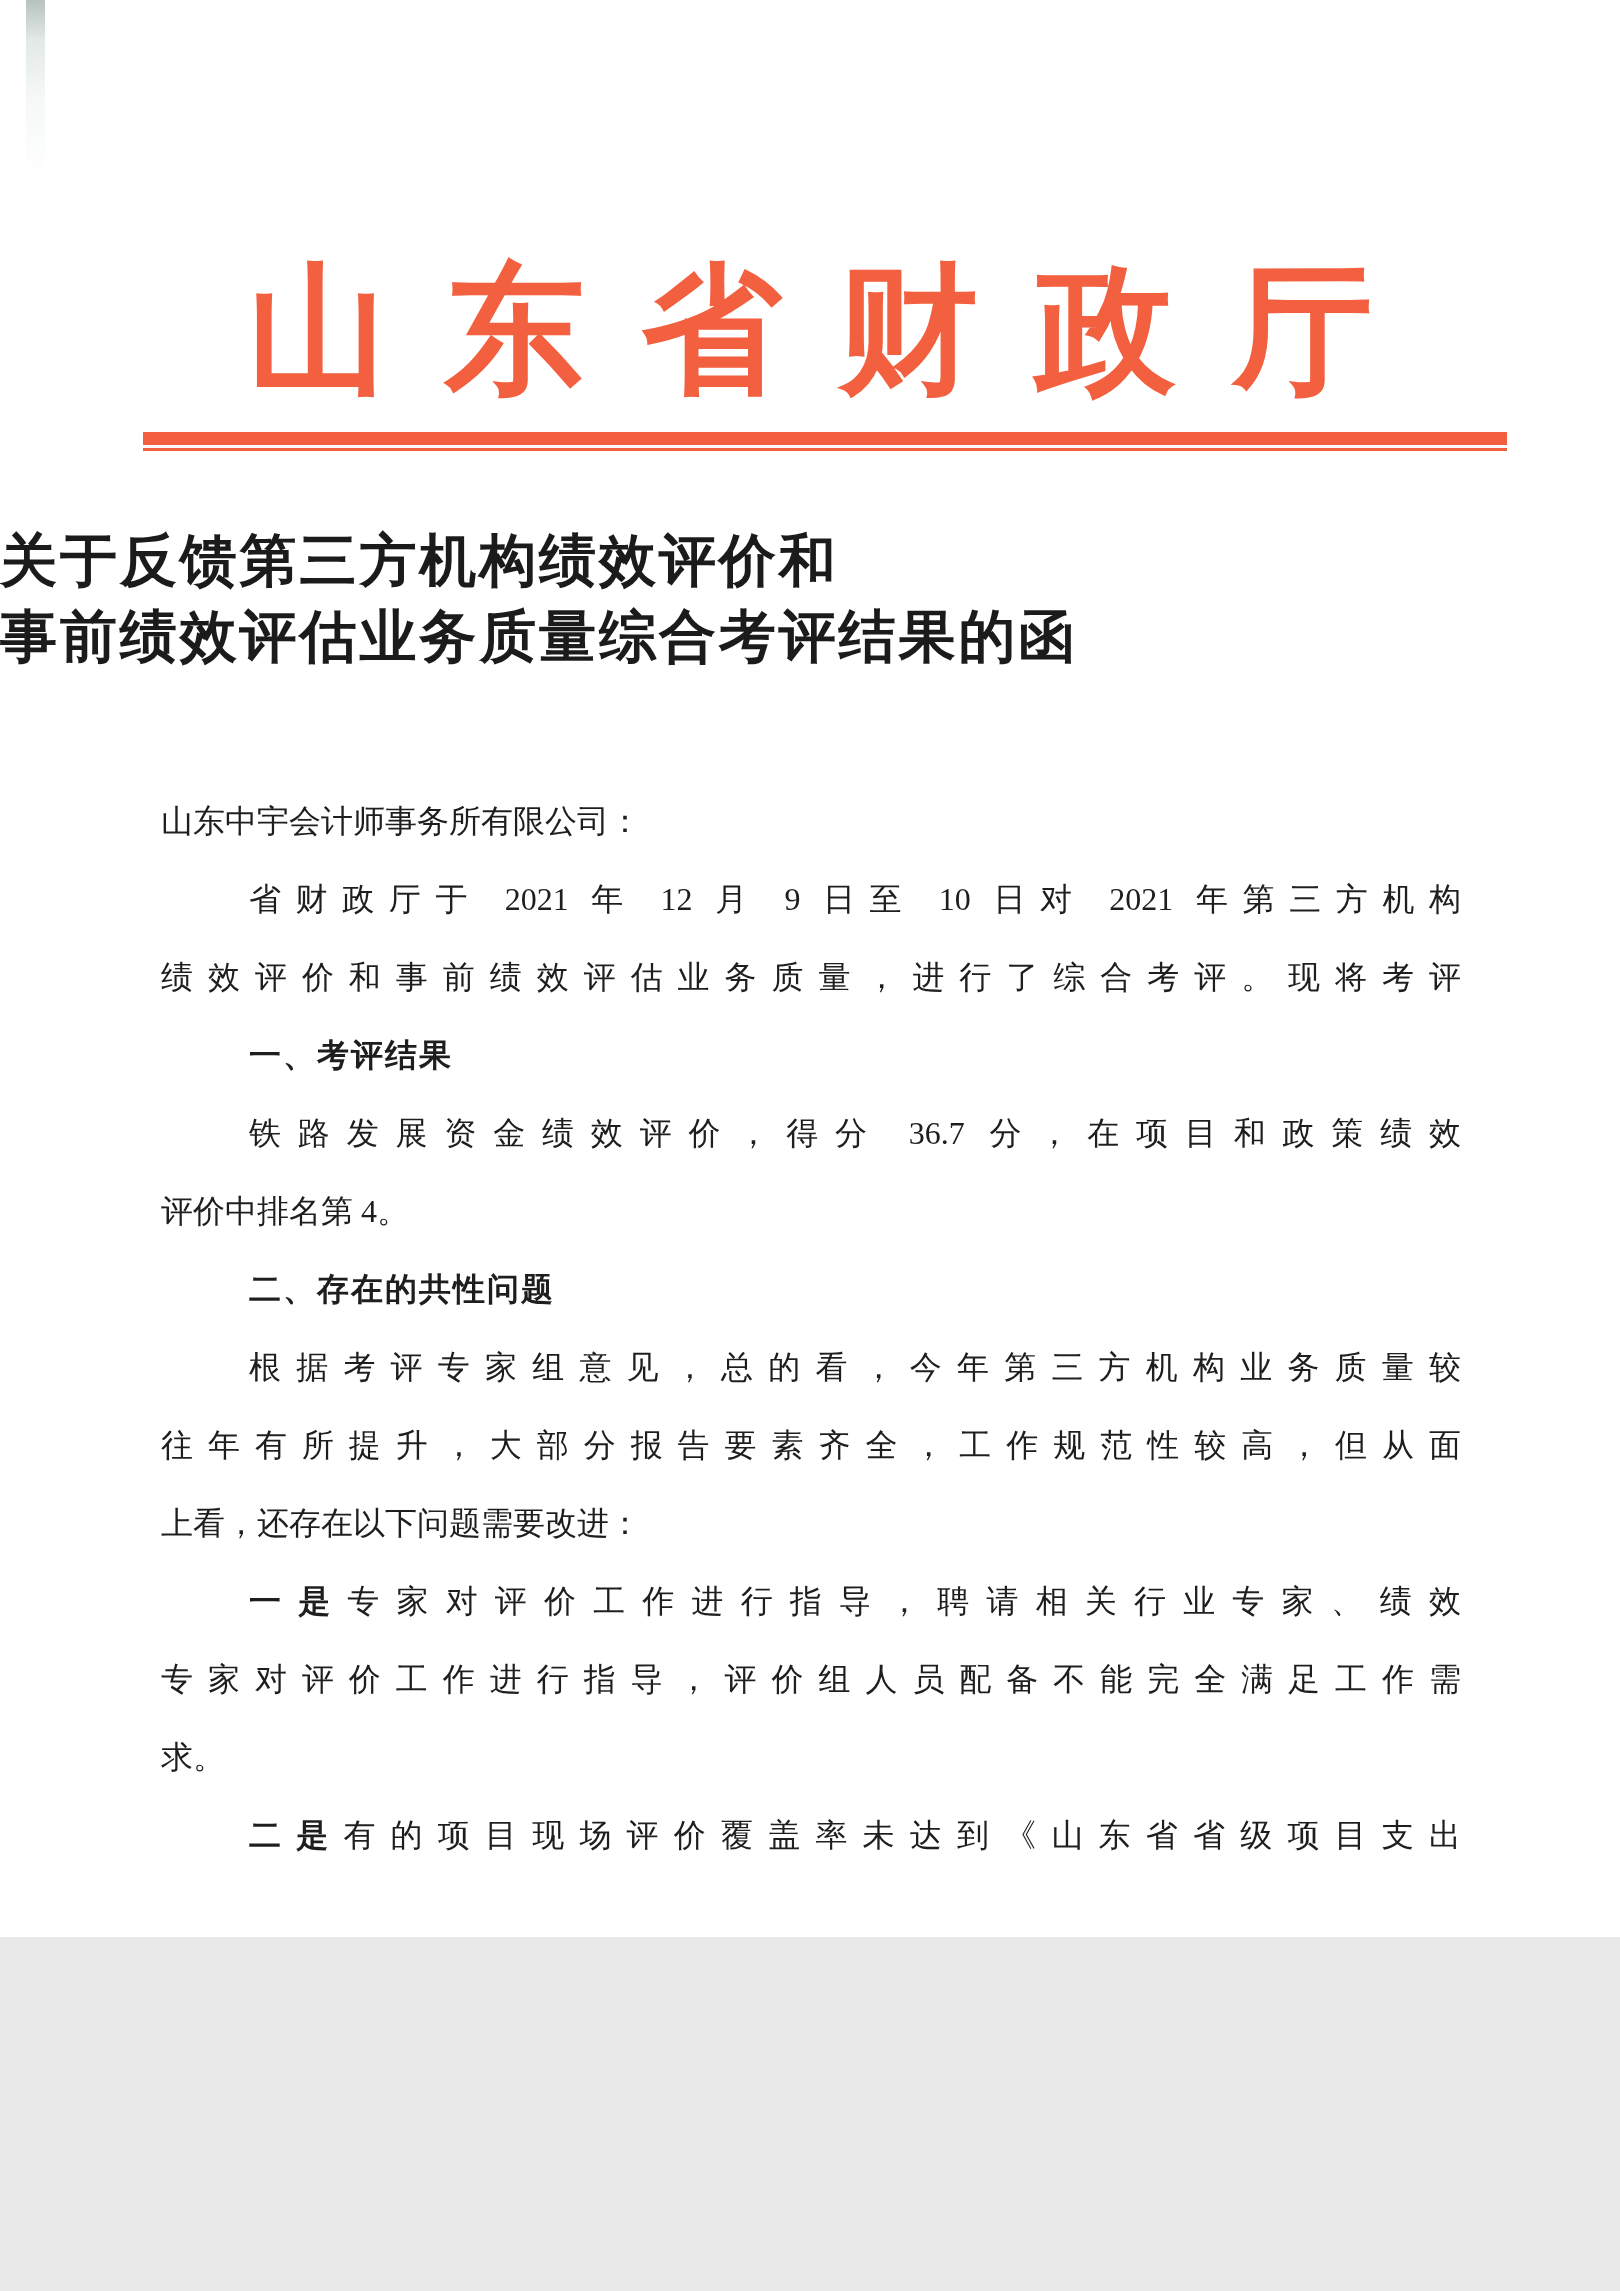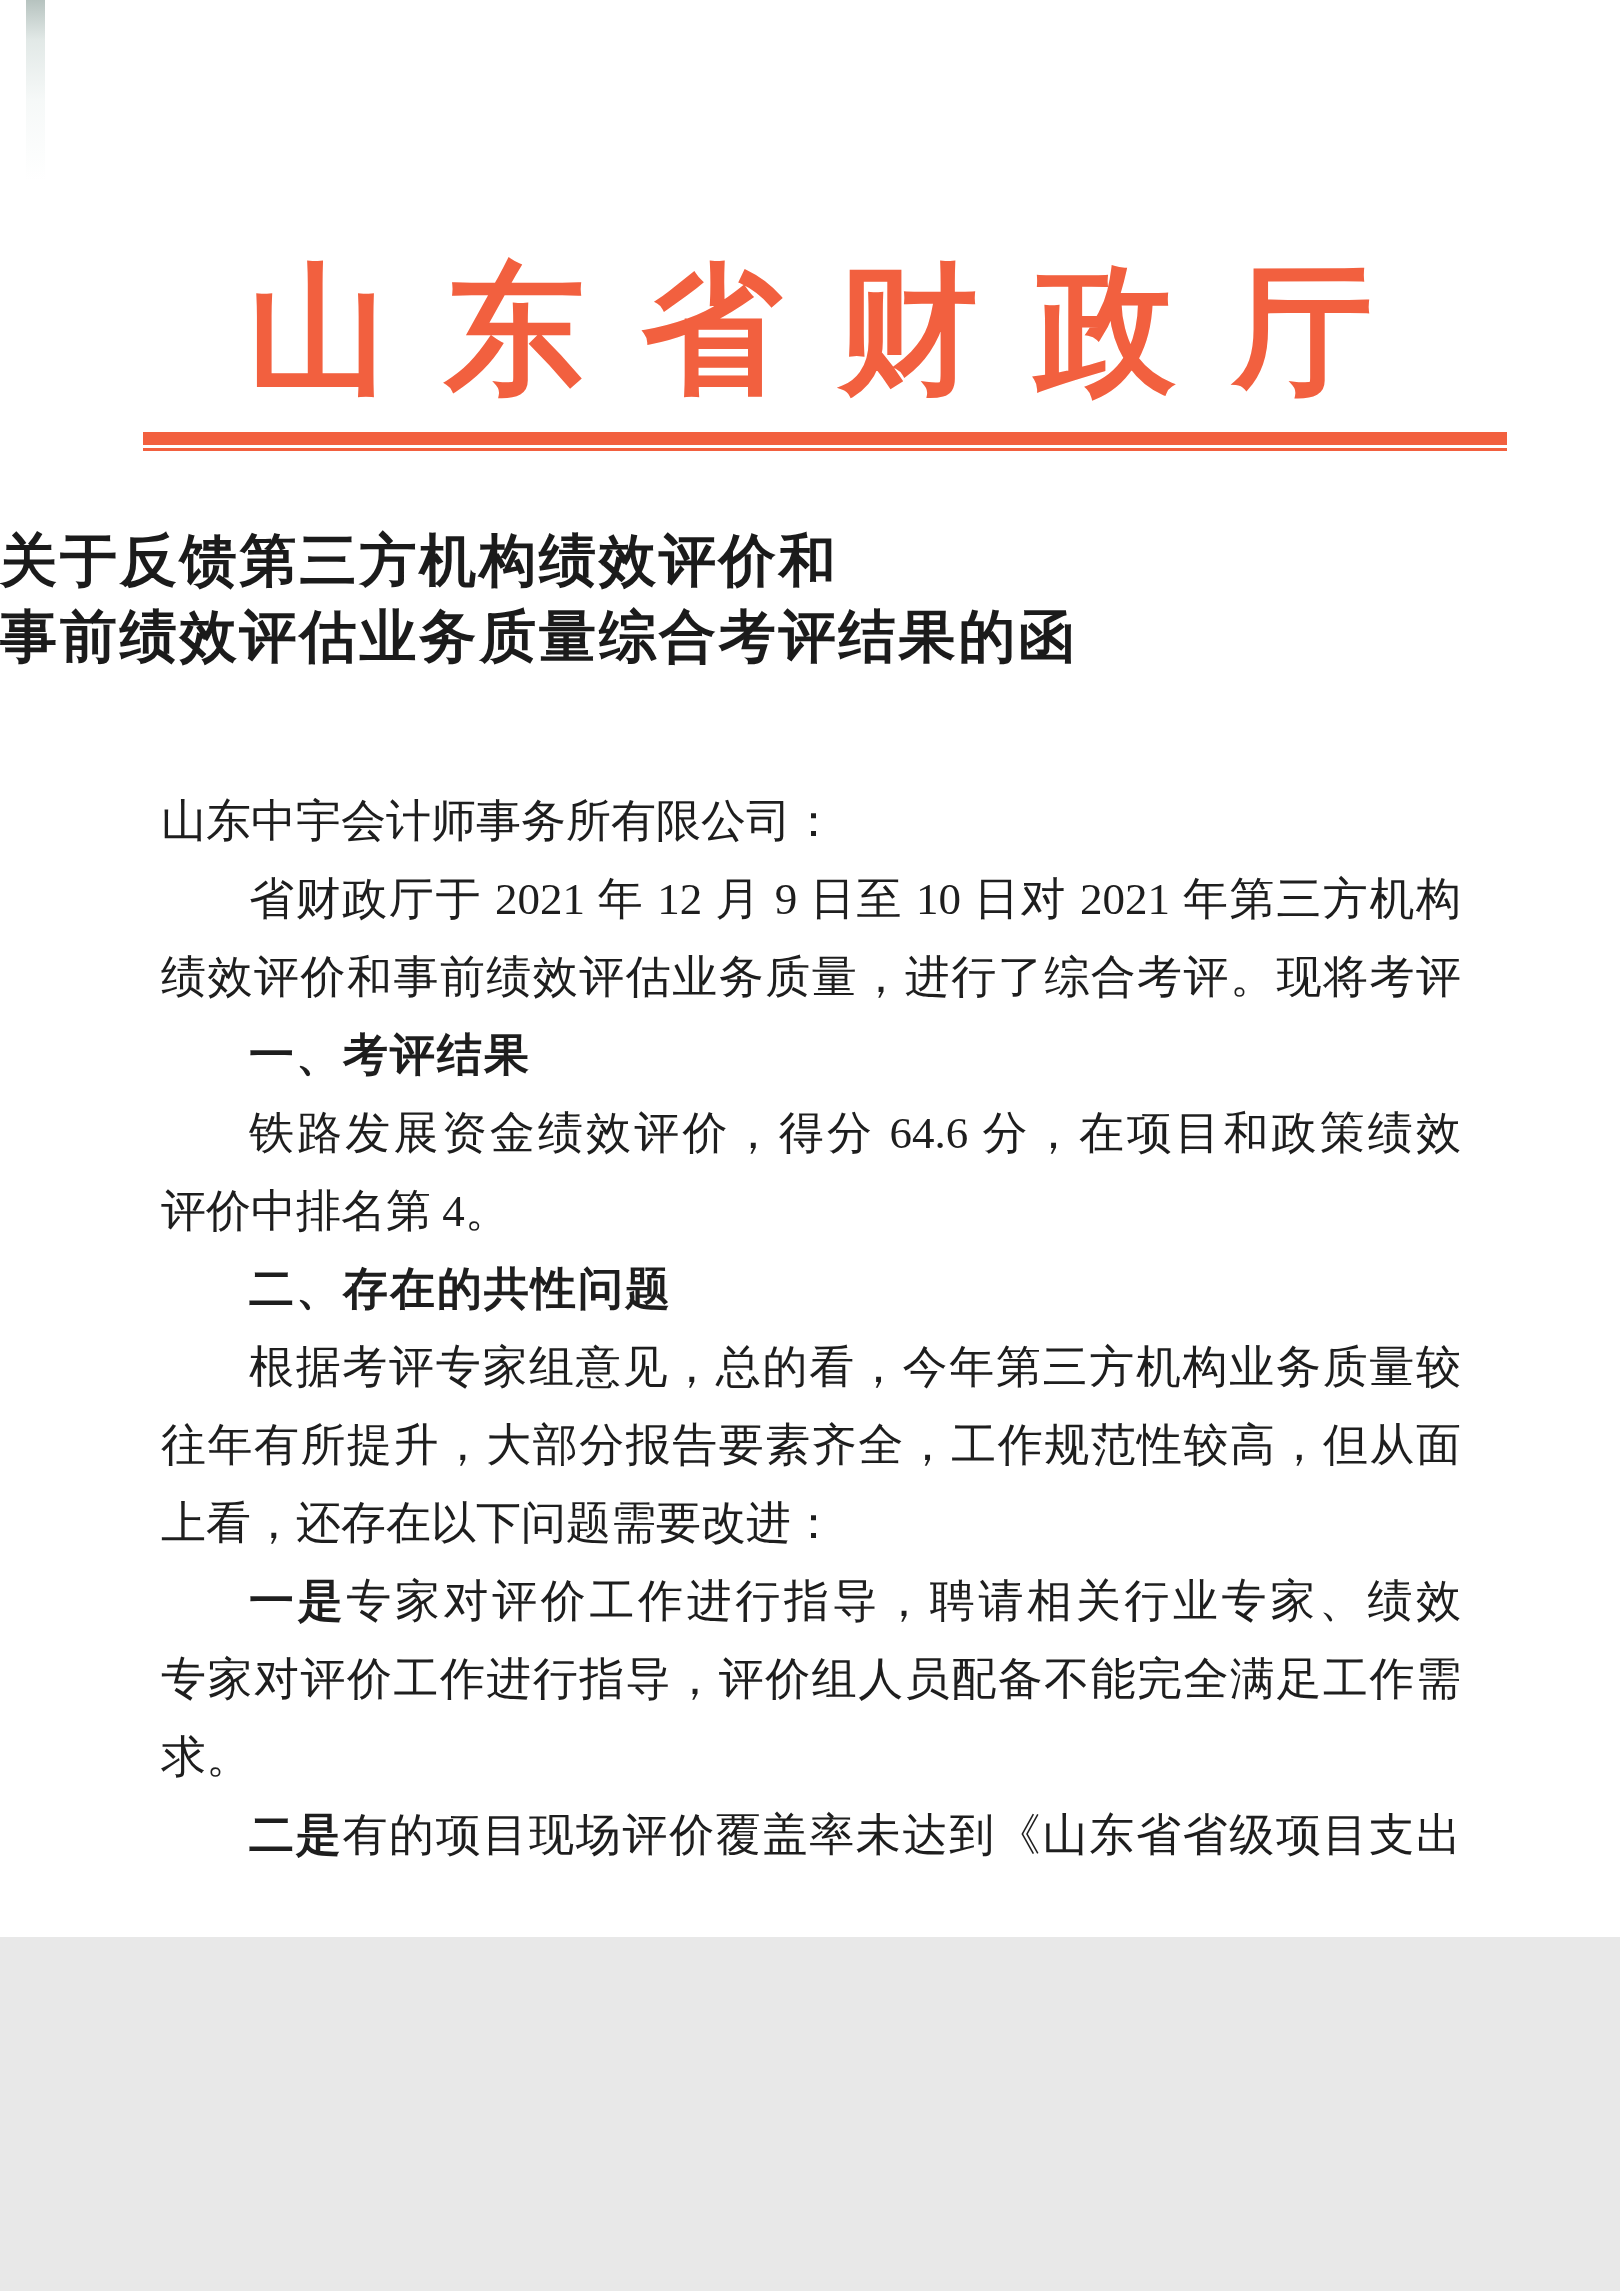--- a/index.html
+++ b/index.html
@@ -63,21 +63,21 @@
     font-weight: bold;
     color: #1b1b1b;
     letter-spacing: 2.9px;
   }
   
   .body-text {
     position: absolute;
     top: 782px;
     left: 161px;
     width: 1300px;
-    font-size: 45px;
+    font-size: 32px;
     color: #1e1e1e;
   }
   .line { height: 78px; line-height: 78px; }
   .line.indent { padding-left: 88px; }
   .line.justify {
     text-align: justify;
     text-align-last: justify;
     text-justify: inter-ideograph;
   }
   .line.heading { font-weight: bold; }
@@ -114,21 +114,21 @@
   <div class="doc-title">
     <div>关于反馈第三方机构绩效评价和</div>
     <div>事前绩效评估业务质量综合考评结果的函</div>
   </div>
 
   <div class="body-text">
     <div class="line"><b></b><span>山东中宇会计师事务所有限公司：</span></div>
     <div class="line indent justify"><b></b><span>省财政厅于 2021 年 12 月 9 日至 10 日对 2021 年第三方机构</span></div>
     <div class="line justify"><b></b><span>绩效评价和事前绩效评估业务质量，进行了综合考评。现将考评</span></div>
     <div class="line indent heading sans"><b></b><span>一、考评结果</span></div>
-    <div class="line indent justify"><b></b><span>铁路发展资金绩效评价，得分 64.6 分，在项目和政策绩效</span></div>
+    <div class="line indent justify"><b></b><span>铁路发展资金绩效评价，得分 36.7 分，在项目和政策绩效</span></div>
     <div class="line"><b></b><span>评价中排名第 4。</span></div>
     <div class="line indent heading sans"><b></b><span>二、存在的共性问题</span></div>
     <div class="line indent justify"><b></b><span>根据考评专家组意见，总的看，今年第三方机构业务质量较</span></div>
     <div class="line justify"><b></b><span>往年有所提升，大部分报告要素齐全，工作规范性较高，但从面</span></div>
     <div class="line"><b></b><span>上看，还存在以下问题需要改进：</span></div>
     <div class="line indent justify"><b>一是</b><span>专家对评价工作进行指导，聘请相关行业专家、绩效</span></div>
     <div class="line justify"><b></b><span>专家对评价工作进行指导，评价组人员配备不能完全满足工作需</span></div>
     <div class="line"><b></b><span>求。</span></div>
     <div class="line indent justify"><b>二是</b><span>有的项目现场评价覆盖率未达到《山东省省级项目支出</span></div>
   </div>

